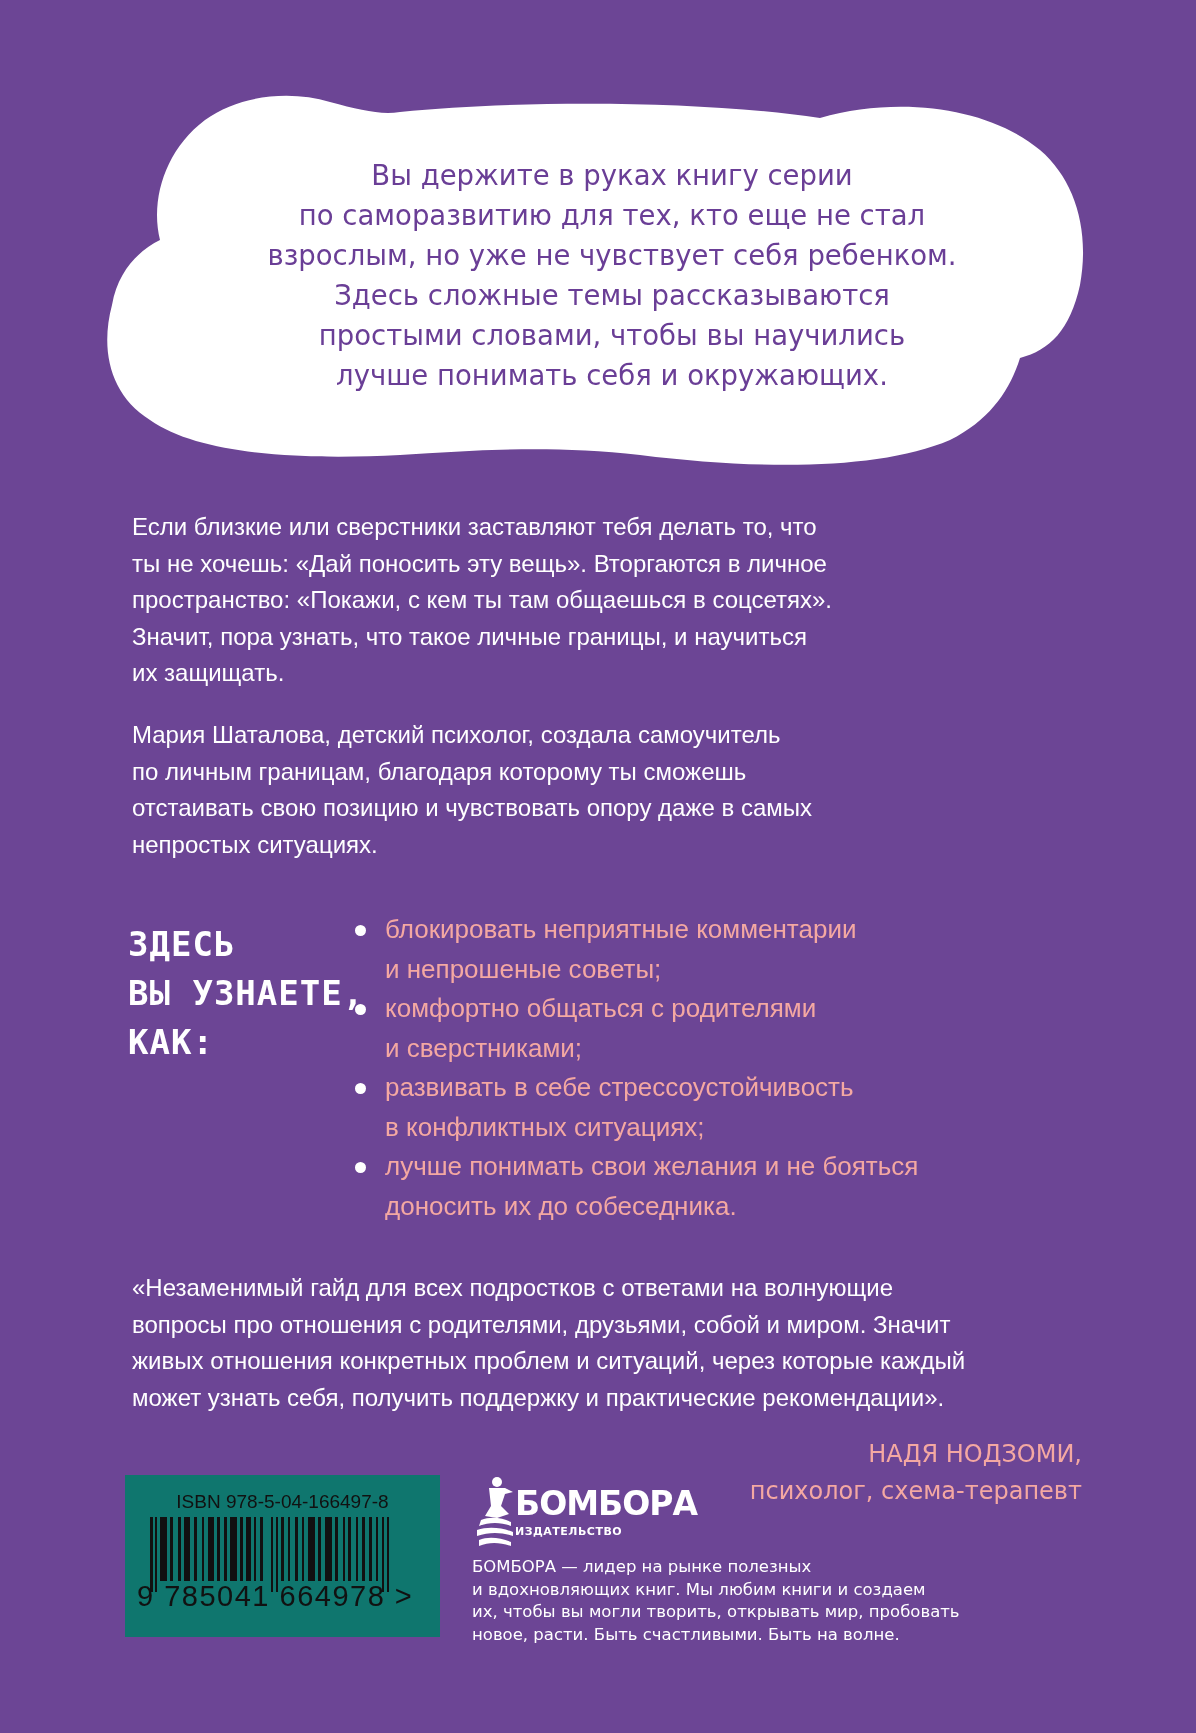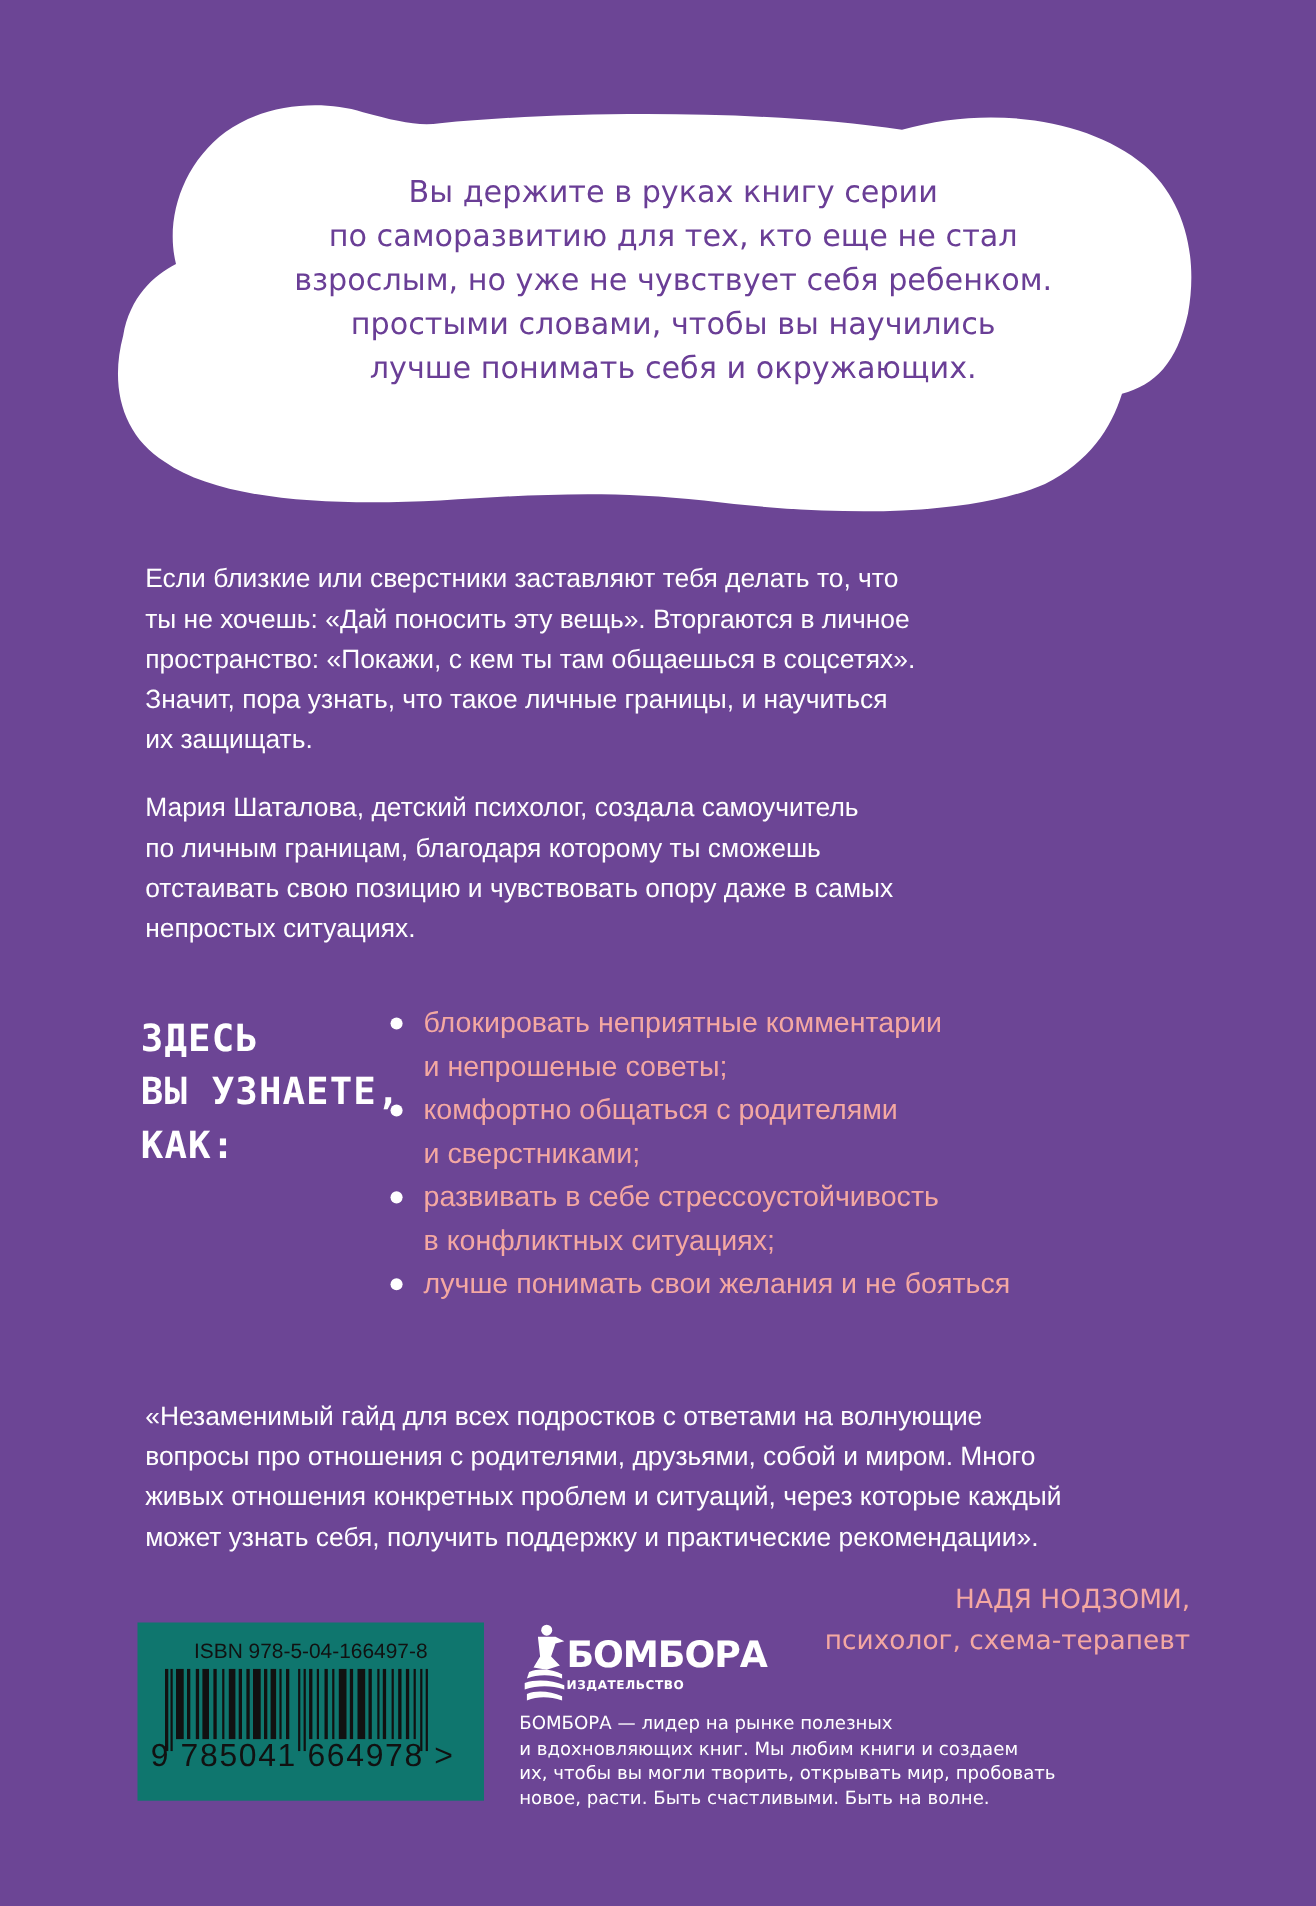--- a/index.html
+++ b/index.html
@@ -44,20 +44,21 @@
     C 300 460, 200 455, 150 420
     C 110 395, 100 350, 112 305
     C 118 270, 140 250, 160 240
     C 150 200, 165 150, 205 120 Z"></path>
 </svg>
 
 <div class="cloud-text">
   <div>Вы держите в руках книгу серии</div>
   <div>по саморазвитию для тех, кто еще не стал</div>
   <div>взрослым, но уже не чувствует себя ребенком.</div>
+  <div>Здесь сложные темы рассказываются</div>
   <div>простыми словами, чтобы вы научились</div>
   <div>лучше понимать себя и окружающих.</div>
 </div>
 
 <div class="body-text" style="top:509px;">
   <div>Если близкие или сверстники  заставляют тебя делать то, что</div>
   <div>ты не хочешь: «Дай поносить эту вещь». Вторгаются в личное</div>
   <div>пространство: «Покажи, с кем ты там общаешься в соцсетях».</div>
   <div>Значит, пора узнать, что такое личные границы, и научиться</div>
   <div>их защищать.</div>
@@ -88,26 +89,27 @@
     <div>и сверстниками;</div>
   </div>
   <div class="bullet-item">
     <span class="bullet-dot"></span>
     <div>развивать в себе стрессоустойчивость</div>
     <div>в конфликтных ситуациях;</div>
   </div>
   <div class="bullet-item">
     <span class="bullet-dot"></span>
     <div>лучше понимать свои желания и не бояться</div>
+    <div>доносить их до собеседника.</div>
   </div>
 </div>
 
 <div class="quote">
   <div>«Незаменимый гайд для всех подростков с ответами на волнующие</div>
-  <div>вопросы про отношения с родителями, друзьями, собой и миром. Много</div>
+  <div>вопросы про отношения с родителями, друзьями, собой и миром. Значит</div>
   <div>живых отношения конкретных проблем и ситуаций, через которые каждый</div>
   <div>может узнать себя, получить поддержку и практические рекомендации».</div>
 </div>
 
 <div class="author">
   <div>НАДЯ НОДЗОМИ,</div>
   <div>психолог, схема-терапевт</div>
 </div>
 
 <div class="isbn-box">

